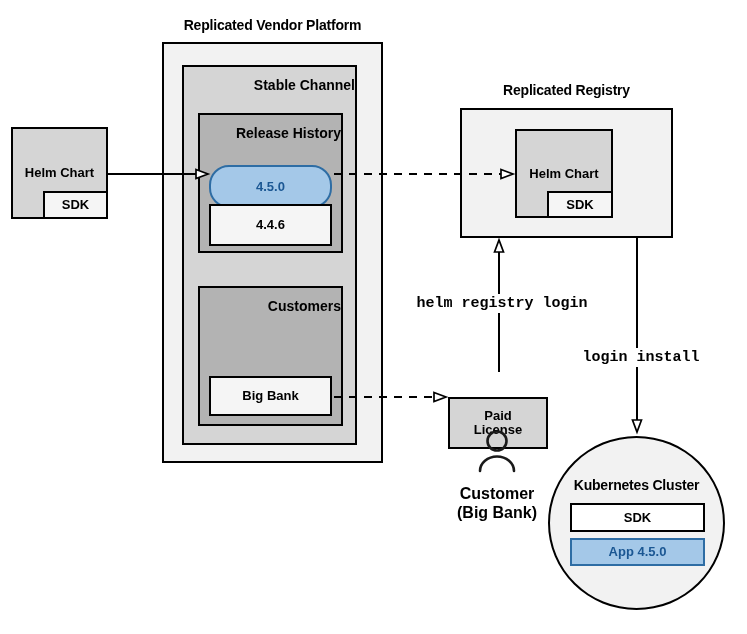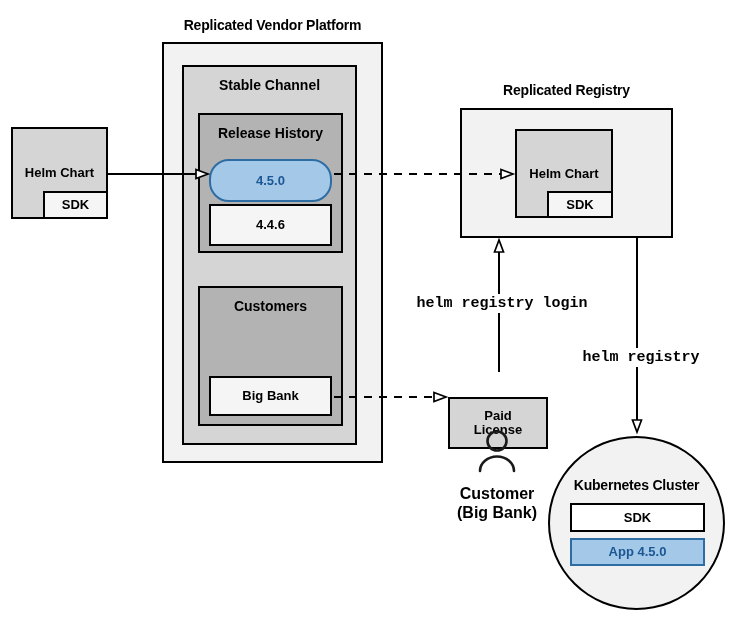--- a/index.html
+++ b/index.html
@@ -13,21 +13,21 @@
     display:flex;align-items:center;justify-content:center;text-align:center;
     font-weight:bold;font-size:13px;color:#000;line-height:14px;
   }
   .fill-xlight{background:#f2f2f2;}
   .fill-light{background:#f5f5f5;}
   .fill-mid{background:#d5d5d5;}
   .fill-dark{background:#b3b3b3;}
   .fill-white{background:#ffffff;}
   .container{align-items:flex-start;}
   .container > .section-label{
-    width:100%;padding-top:9px;font-size:14px;line-height:18px;font-weight:bold;text-align:center;
+    width:100%;padding-top:9px;font-size:14px;line-height:18px;font-weight:bold;text-align:right;
   }
   .blue-box{
     background:var(--release-highlight-fill,#a4c8e8);
     border-color:var(--release-highlight-stroke,#2e6da4);
     color:var(--release-highlight-text,#1b5793);
   }
   .floating-title{
     position:absolute;text-align:center;font-weight:bold;font-size:14px;line-height:16px;
     color:#000;letter-spacing:-0.2px;
   }
@@ -61,21 +61,21 @@
   <div class="box fill-xlight container" style="left:162px;top:42px;width:221px;height:421px;"></div>
 
   <div class="box fill-mid container" style="left:182px;top:65px;width:175px;height:380px;">
     <div class="section-label">Stable Channel</div>
   </div>
 
   <div class="box fill-dark container" style="left:198px;top:113px;width:145px;height:140px;">
     <div class="section-label">Release History</div>
   </div>
 
-  <div class="box blue-box" style="left:209px;top:159px;width:123px;height:43px;border-radius:20px;">4.5.0</div>
+  <div class="box blue-box" style="left:209px;top:165px;width:123px;height:43px;border-radius:20px;">4.5.0</div>
 
   <div class="box fill-light" style="left:209px;top:204px;width:123px;height:42px;">4.4.6</div>
 
   <div class="box fill-dark container" style="left:198px;top:286px;width:145px;height:140px;">
     <div class="section-label">Customers</div>
   </div>
 
 
   <div class="box fill-light" style="left:209px;top:376px;width:123px;height:40px;">Big Bank</div>
 
@@ -111,16 +111,16 @@
     <g stroke="#1a1a1a" stroke-width="2.6" fill="none">
       <circle cx="497" cy="441" r="9.5"></circle>
       <path d="M480 471 A 17 14.5 0 0 1 514 471" stroke-linecap="round"></path>
     </g>
   </svg>
 
   <div class="cmd-label" style="left:398px;top:294px;width:200px;height:18px;">
     <span>helm registry login</span>
   </div>
   <div class="cmd-label" style="left:560px;top:348px;width:154px;height:18px;">
-    <span>helm registry</span>
+    <span>login install</span>
   </div>
 
 </div>
 
 </body></html>

